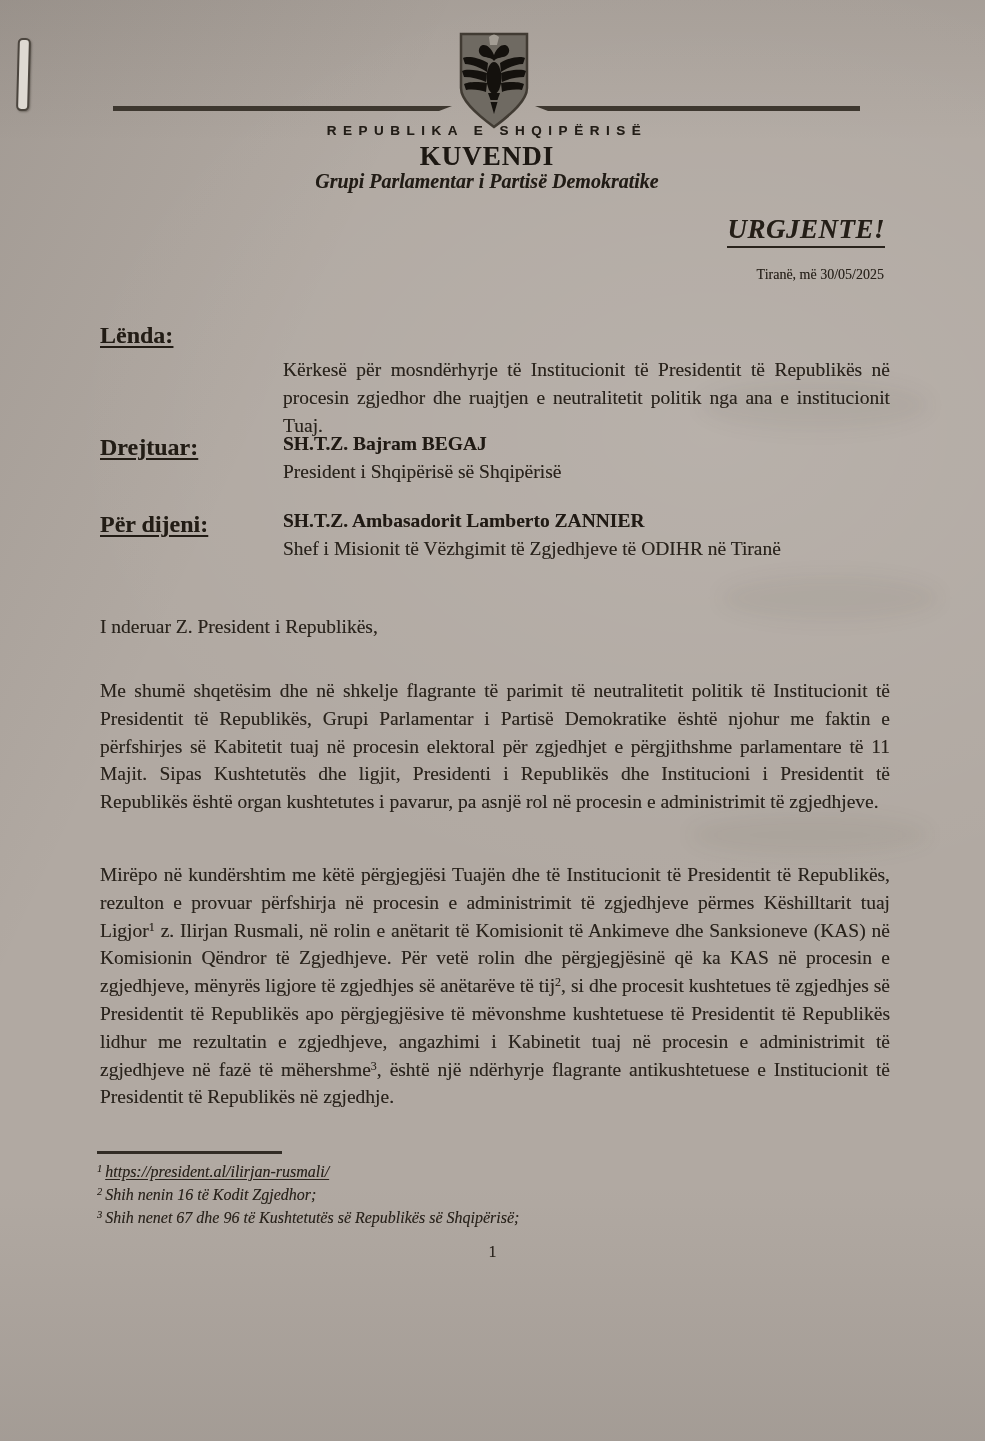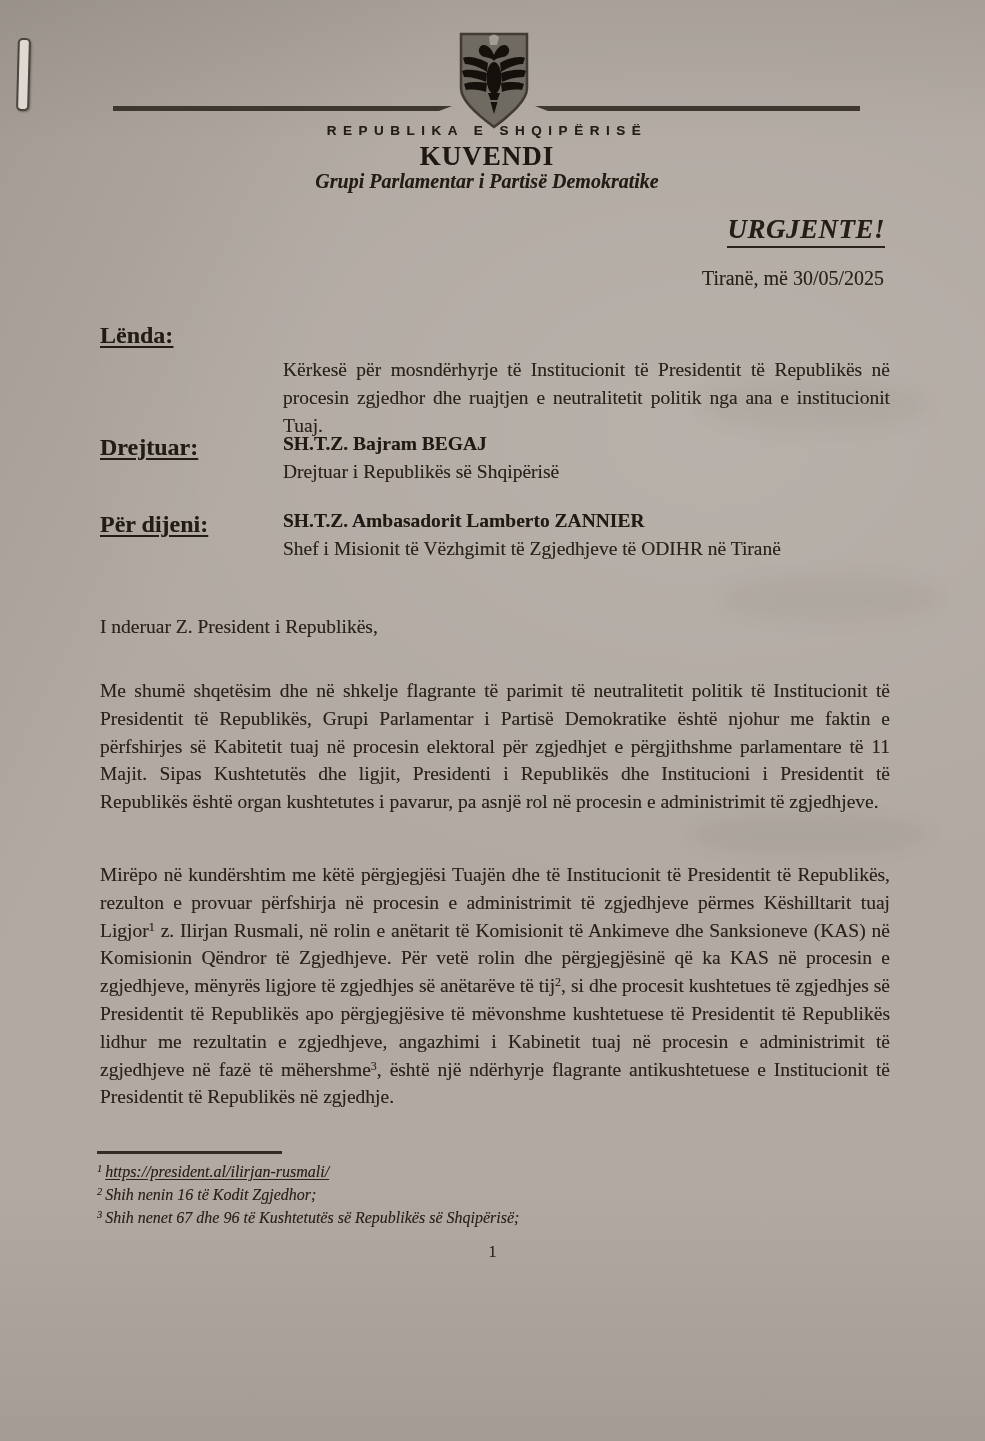--- a/index.html
+++ b/index.html
@@ -39,21 +39,21 @@
   .hdr{position:absolute;left:0;width:974px;text-align:center;}
   .republic{top:123px;font-family:"Liberation Sans",sans-serif;font-weight:bold;font-size:13.5px;letter-spacing:6.5px;color:#221d17;}
   .institution{top:141px;font-weight:bold;font-size:27px;letter-spacing:1px;color:#1d1813;}
   .group{top:170px;font-weight:bold;font-style:italic;font-size:20px;color:#211c16;}
 
   .urgent{
     position:absolute;top:214px;right:100px;
     font-weight:bold;font-style:italic;font-size:27px;letter-spacing:.5px;
     border-bottom:2.5px solid #29231c;padding-bottom:1px;color:#241e17;
   }
-  .dateline{position:absolute;top:267px;right:101px;font-size:20px;}
+  .dateline{position:absolute;top:267px;right:101px;font-size:14px;}
 
   .label{
     position:absolute;left:100px;font-weight:bold;font-size:24px;color:#221c15;
     text-decoration:underline;text-decoration-thickness:2px;text-underline-offset:3px;
   }
   .col{position:absolute;left:283px;width:607px;font-size:19.5px;line-height:28px;}
   .col .name{font-weight:bold;color:#201a14;}
   .just{text-align:justify;margin-top:36px;}
 
   .salutation{position:absolute;left:100px;top:616px;font-size:19.5px;}
@@ -106,21 +106,21 @@
 
   <div class="urgent">URGJENTE!</div>
   <div class="dateline">Tiranë, më 30/05/2025</div>
 
   <div class="label" style="top:322px">Lënda:</div>
   <div class="col just" style="top:320px">Kërkesë për mosndërhyrje të Institucionit të Presidentit të Republikës në procesin zgjedhor dhe ruajtjen e neutralitetit politik nga ana e institucionit Tuaj.</div>
 
   <div class="label" style="top:434px">Drejtuar:</div>
   <div class="col" style="top:430px">
     <div class="name">SH.T.Z. Bajram BEGAJ</div>
-    <div>Drejtuar i Republikës së Shqipërisë</div>
+    <div>President i Shqipërisë së Shqipërisë</div>
   </div>
 
   <div class="label" style="top:511px">Për dijeni:</div>
   <div class="col" style="top:507px">
     <div class="name">SH.T.Z. Ambasadorit Lamberto ZANNIER</div>
     <div>Shef i Misionit të Vëzhgimit të Zgjedhjeve të ODIHR në Tiranë</div>
   </div>
 
   <div class="salutation">I nderuar Z. President i Republikës,</div>
 

